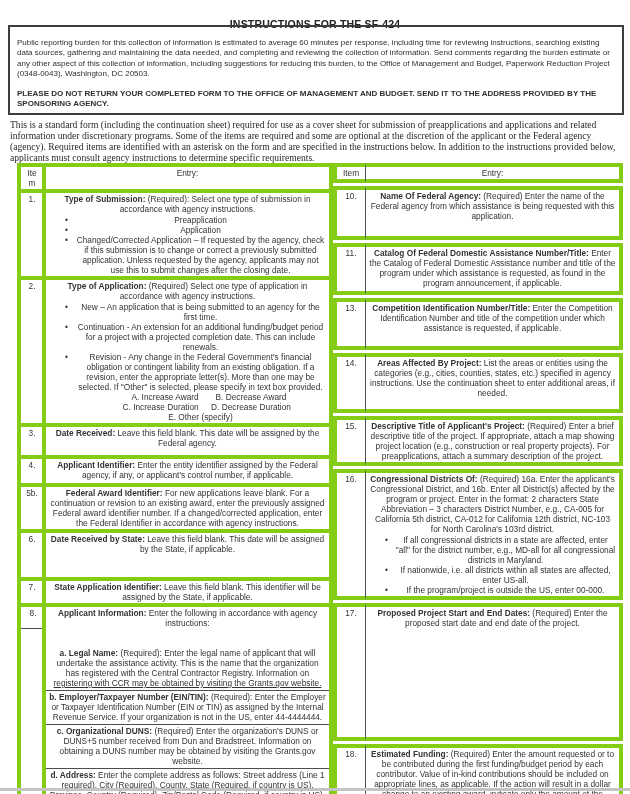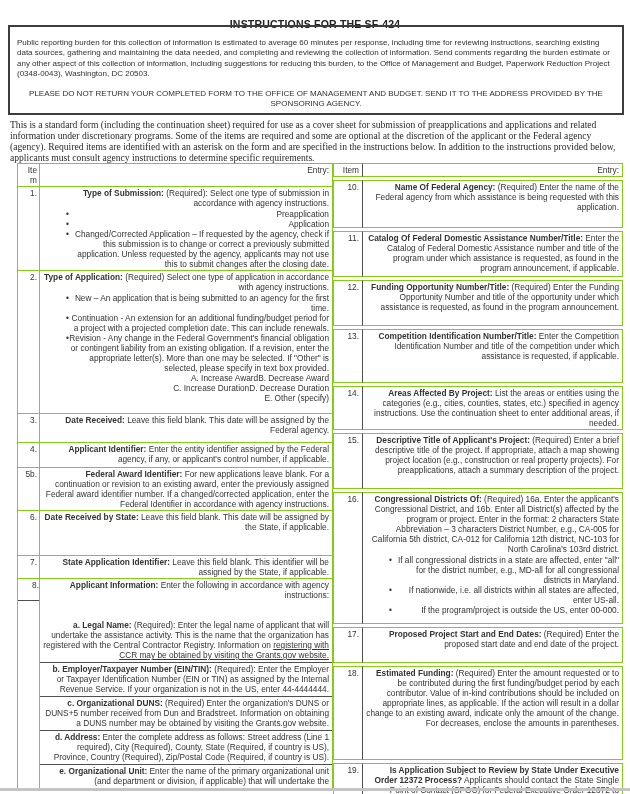--- a/index.html
+++ b/index.html
@@ -1,27 +1,27 @@
 <!DOCTYPE html>
 <html><head>
 <meta charset="utf-8">
 <style>
   html,body{margin:0;padding:0;}
   body{width:630px;height:794px;overflow:hidden;background:#ffffff;}
   .page{position:relative;width:630px;height:794px;font-family:"Liberation Sans",sans-serif;color:#2f2f2f;}
   .title{position:absolute;top:18px;left:0;width:100%;text-align:center;font-size:10.5px;font-weight:bold;letter-spacing:.2px;color:#222;}
   .notice-box{position:absolute;left:8px;top:25px;width:598px;min-height:62px;border:2px solid #3d3d3d;padding:11px 7px 4px;font-size:8px;line-height:10.4px;}
   .notice-box p{margin:0;}
-  .notice-warning{font-weight:normal;margin-top:9px !important;text-align:center;}
+  .notice-warning{font-weight:bold;margin-top:9px !important;}
   .intro{position:absolute;left:10px;top:120px;width:608px;font-family:"Liberation Serif",serif;font-size:9.6px;line-height:10.9px;color:#2a2a2a;}
   .tables{position:absolute;left:17px;top:160px;width:606px;display:flex;align-items:flex-start;}
   table.t{table-layout:fixed;font-size:8.3px;line-height:10px;color:#333;}
   table.left{width:316px;border-collapse:collapse;margin-top:3px;}
   table.right{width:290px;border-collapse:separate;border-spacing:0 3px;}
-  table.t th,table.t td{vertical-align:top;text-align:right;font-weight:normal;padding:1px 3px;border:1px solid #84cc16;word-wrap:break-word;}
+  table.t th,table.t td{vertical-align:top;text-align:center;font-weight:normal;padding:1px 3px;border:4px solid #84cc16;word-wrap:break-word;}
   table.left .item-cell{width:16px;padding:1px 2px 1px 3px;}
   table.right .item-cell{width:22px;border-right:none;}
   table.right .entry-cell{border-left:1px solid #4e4e4e;}
   th.item-cell,th.entry-cell{height:10px;}
   
   table.left tbody tr:nth-child(1) td{height:80px}
   table.left tbody tr:nth-child(2) td{height:140px}
   table.left tbody tr:nth-child(3) td{height:26px}
   table.left tbody tr:nth-child(4) td{height:22px}
   table.left tbody tr:nth-child(5) td{height:20px}
@@ -183,26 +183,20 @@
               <div class="blk-p"><span class="b ">Name Of Federal Agency:</span><span> (Required) Enter the name of the Federal agency from which assistance is being requested with this application.</span></div>
             </td>
           </tr>
           <tr>
             <td class="item-cell">11.</td>
             <td class="entry-cell">
               <div class="blk-p"><span class="b ">Catalog Of Federal Domestic Assistance Number/Title:</span><span> Enter the Catalog of Federal Domestic Assistance number and title of the program under which assistance is requested, as found in the program announcement, if applicable.</span></div>
             </td>
           </tr>
           <tr>
-            <td class="item-cell">12.</td>
-            <td class="entry-cell">
-              <div class="blk-p"><span class="b ">Funding Opportunity Number/Title:</span><span> (Required) Enter the Funding Opportunity Number and title of the opportunity under which assistance is requested, as found in the program announcement.</span></div>
-            </td>
-          </tr>
-          <tr>
             <td class="item-cell">13.</td>
             <td class="entry-cell">
               <div class="blk-p"><span class="b ">Competition Identification Number/Title:</span><span> Enter the Competition Identification Number and title of the competition under which assistance is requested, if applicable.</span></div>
             </td>
           </tr>
           <tr>
             <td class="item-cell">14.</td>
             <td class="entry-cell">
               <div class="blk-p"><span class="b ">Areas Affected By Project:</span><span>  List the areas or entities using the categories (e.g., cities, counties, states, etc.) specified in agency instructions. Use the continuation sheet to enter additional areas, if needed.</span></div>
             </td>

